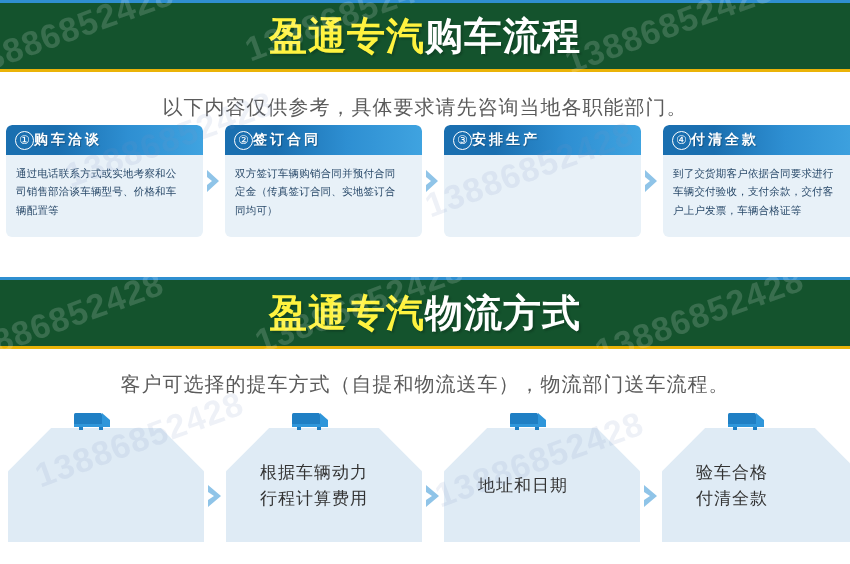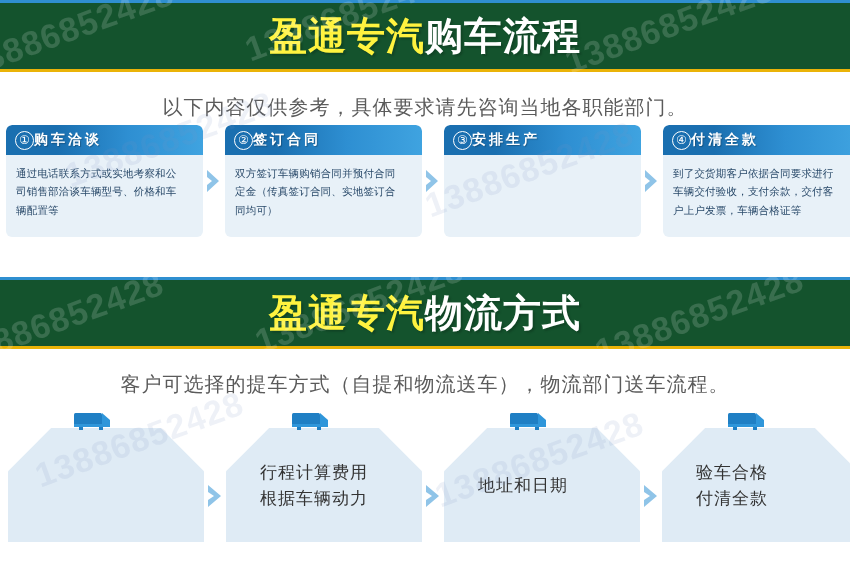--- a/index.html
+++ b/index.html
@@ -307,22 +307,22 @@
 
   <div class="hex-cell">
     <svg class="truck" viewBox="0 0 46 26">
       <rect x="4" y="3" width="28" height="14" rx="1.5" fill="#1f7fc4"></rect>
       <path d="M32 3 L40 10 L40 17 L32 17 Z" fill="#2f96da"></path>
       <rect x="4" y="14" width="36" height="3" fill="#2f96da"></rect>
       <rect x="9" y="17" width="4" height="3" fill="#1f7fc4"></rect>
       <rect x="29" y="17" width="4" height="3" fill="#1f7fc4"></rect>
     </svg>
     <div class="hex">
+      <div class="hex-line">根据车辆动力</div>
       <div class="hex-line">行程计算费用</div>
-      <div class="hex-line">根据车辆动力</div>
     </div>
   </div>
 
   <div class="chev2">
     <svg width="20" height="32" viewBox="0 0 20 32">
         <path d="M3 5 L16 16 L3 27 L3 20 L9 16 L3 12 Z" fill="#8fc4e8"></path>
       </svg>
   </div>
 
   <div class="hex-cell">

